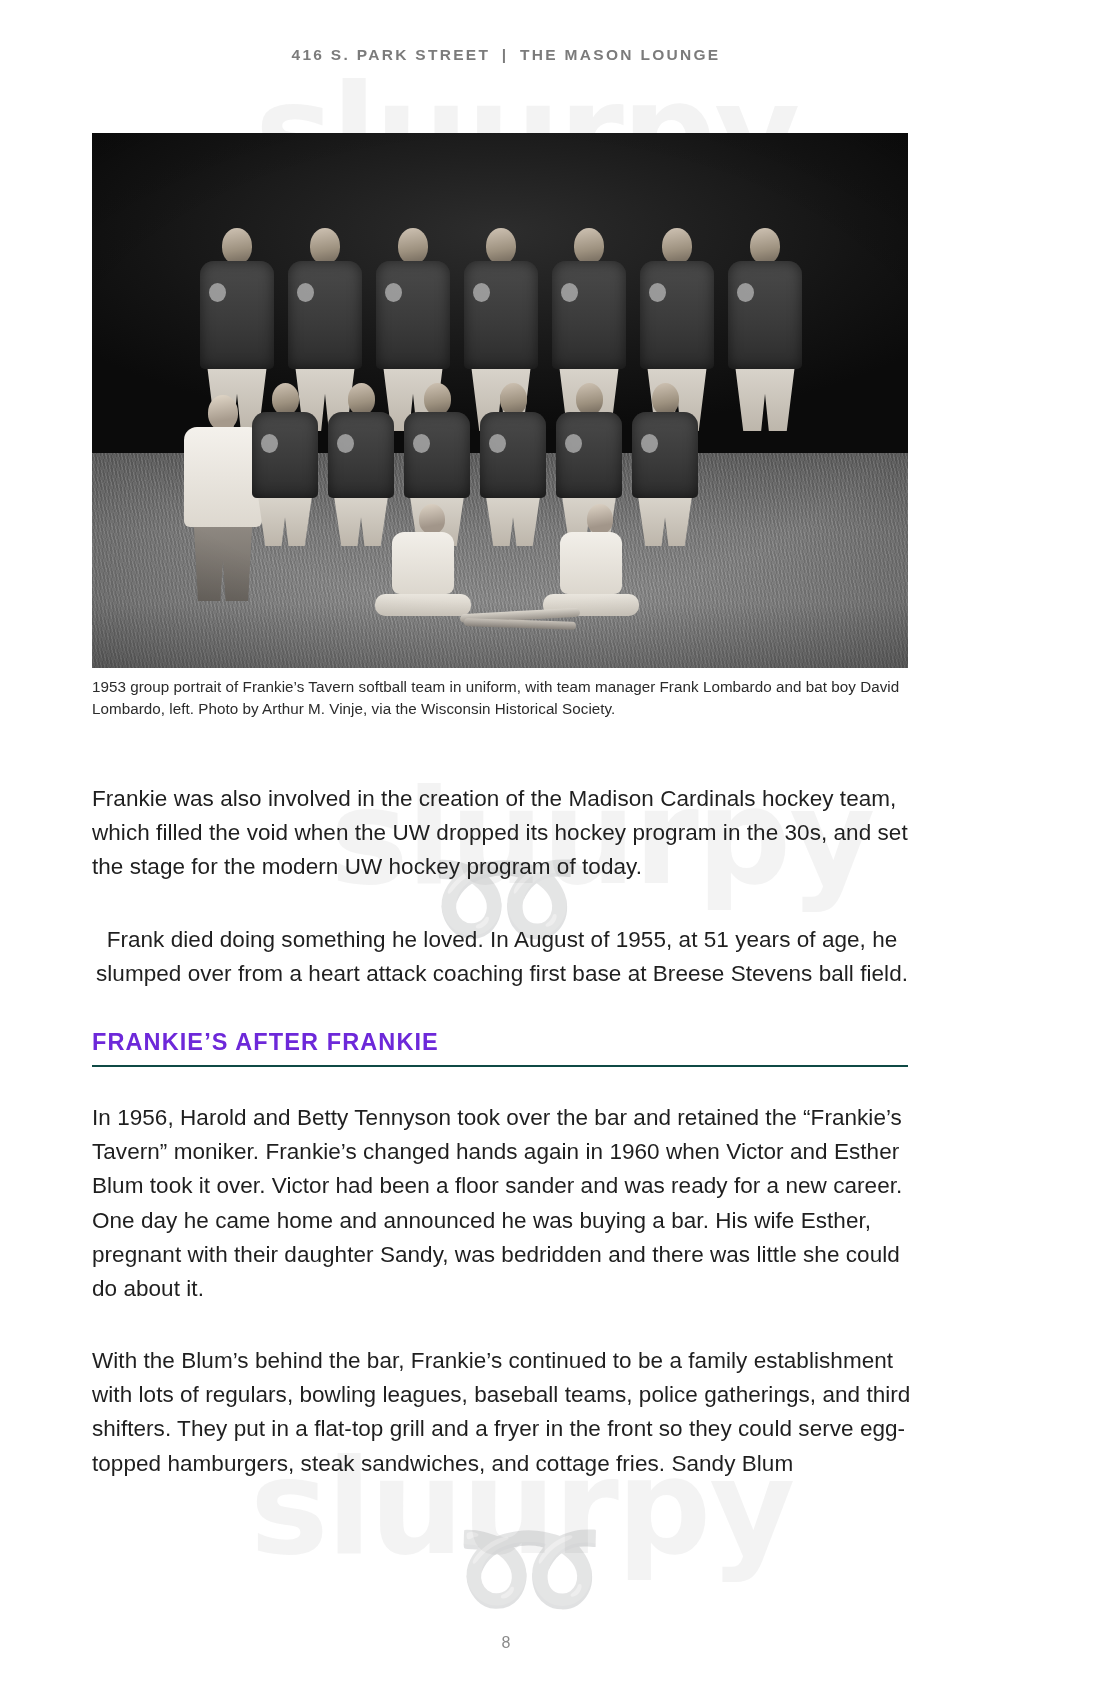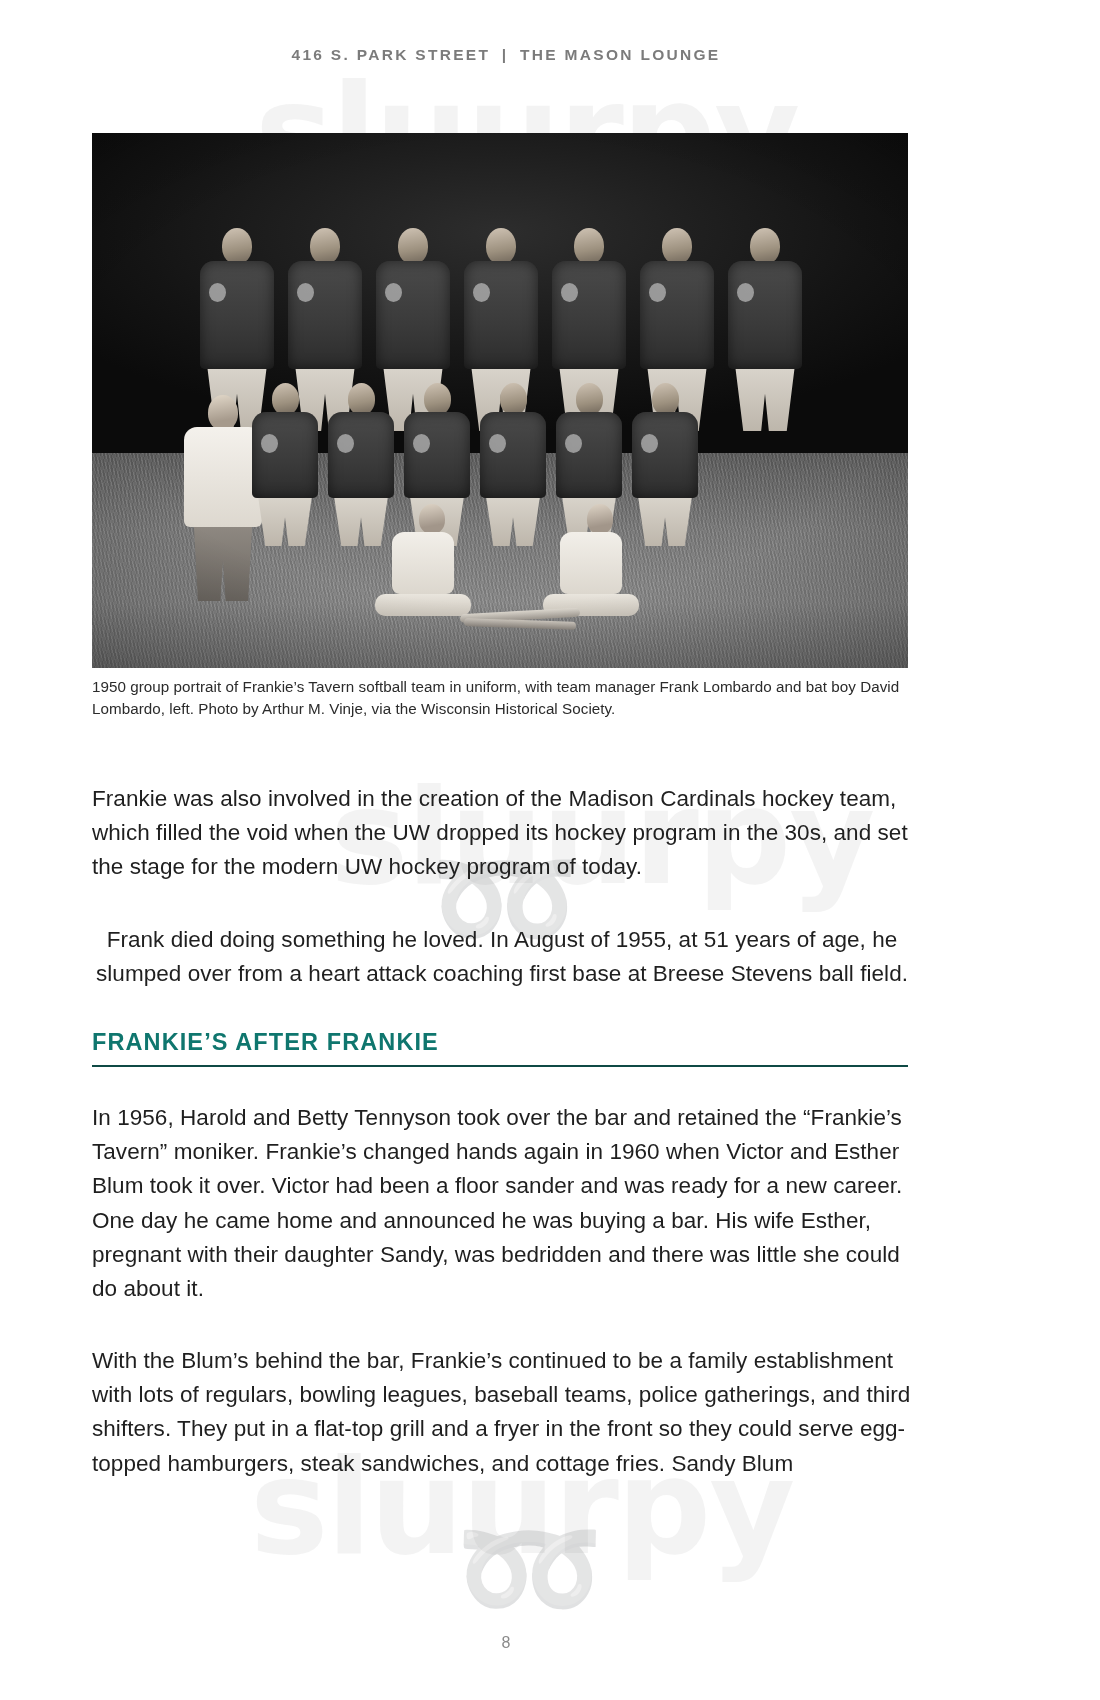--- a/index.html
+++ b/index.html
@@ -237,21 +237,21 @@
     line-height: 1.52;
     color: #1f1f1f;
     letter-spacing: 0.05px;
   }
   .section-head {
     margin: 0;
     padding: 0 0 9px 0;
     font-size: 23.5px;
     font-weight: 700;
     letter-spacing: 1.1px;
-    color: #0f766e;
+    color: #6d28d9;
     border-bottom: 2.5px solid #0f4a45;
     width: 816px;
   }
   .para-tight { margin-bottom: 40px; text-align: center; }
 
   
   .folio {
     position: absolute;
     bottom: 48px;
     left: 0; right: 0;
@@ -372,21 +372,21 @@
         <div class="kid kid-b">
           <div class="k-head"></div>
             <div class="k-body"></div>
             <div class="k-legs"></div>
         </div>
         <div class="bats"></div>
         <div class="bats2"></div>
 
         <div class="photo-vignette"></div>
       </div>
-      <div class="caption">1950 group portrait of Frankie’s Tavern softball team in uniform, with team manager Frank Lombardo and bat boy David Lombardo, left. Photo by Arthur M. Vinje, via the Wisconsin Historical Society.</div>
+      <div class="caption">1953 group portrait of Frankie’s Tavern softball team in uniform, with team manager Frank Lombardo and bat boy David Lombardo, left. Photo by Arthur M. Vinje, via the Wisconsin Historical Society.</div>
     </div>
   </div>
 
   <div class="body-text" style="top: 782px;">
     <p class="para">Frankie was also involved in the creation of the Madison Cardinals hockey team, which filled the void when the UW dropped its hockey program in the 30s, and set the stage for the modern UW hockey program of today.</p>
     <p class="para para-tight">Frank died doing something he loved. In August of 1955, at 51 years of age, he slumped over from a heart attack coaching first base at Breese Stevens ball field.</p>
     <h2 class="section-head">FRANKIE’S AFTER FRANKIE</h2>
     <p class="para" style="margin-top:34px;">In 1956, Harold and Betty Tennyson took over the bar and retained the “Frankie’s Tavern” moniker. Frankie’s changed hands again in 1960 when Victor and Esther Blum took it over. Victor had been a floor sander and was ready for a new career. One day he came home and announced he was buying a bar. His wife Esther, pregnant with their daughter Sandy, was bedridden and there was little she could do about it.</p>
     <p class="para">With the Blum’s behind the bar, Frankie’s continued to be a family establishment with lots of regulars, bowling leagues, baseball teams, police gatherings, and third shifters. They put in a flat-top grill and a fryer in the front so they could serve egg-topped hamburgers, steak sandwiches, and cottage fries. Sandy Blum</p>
   </div>

